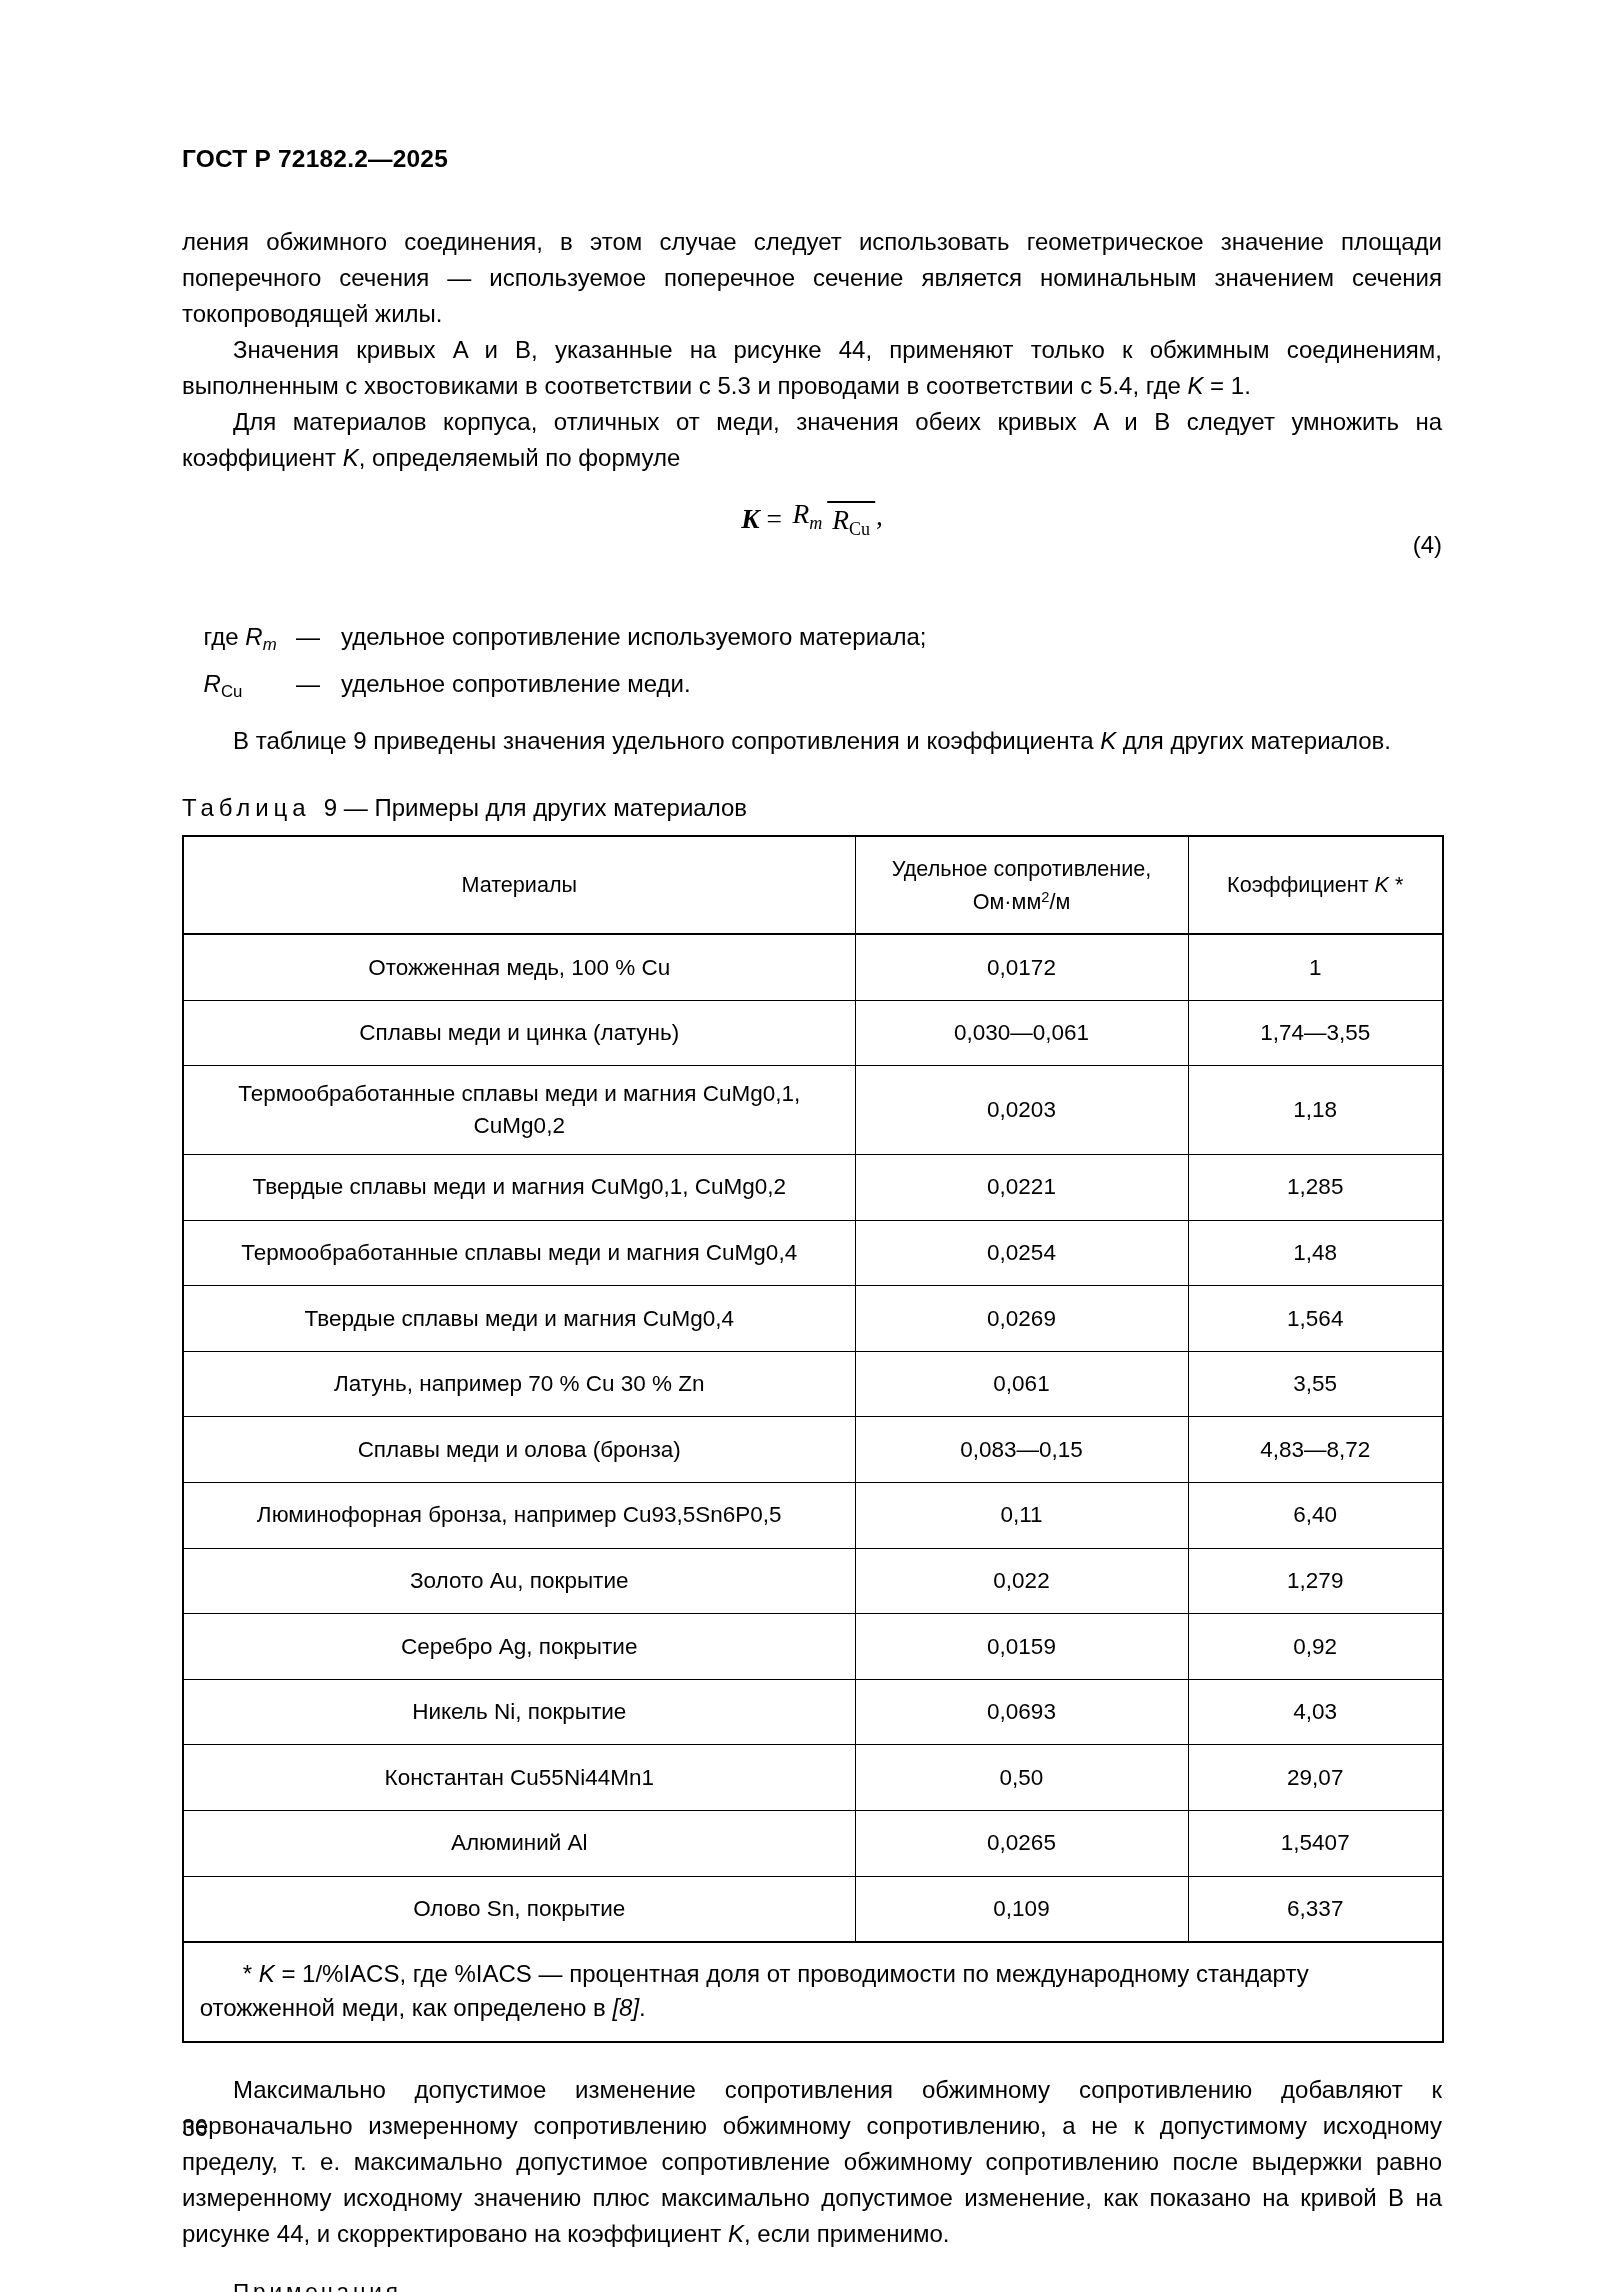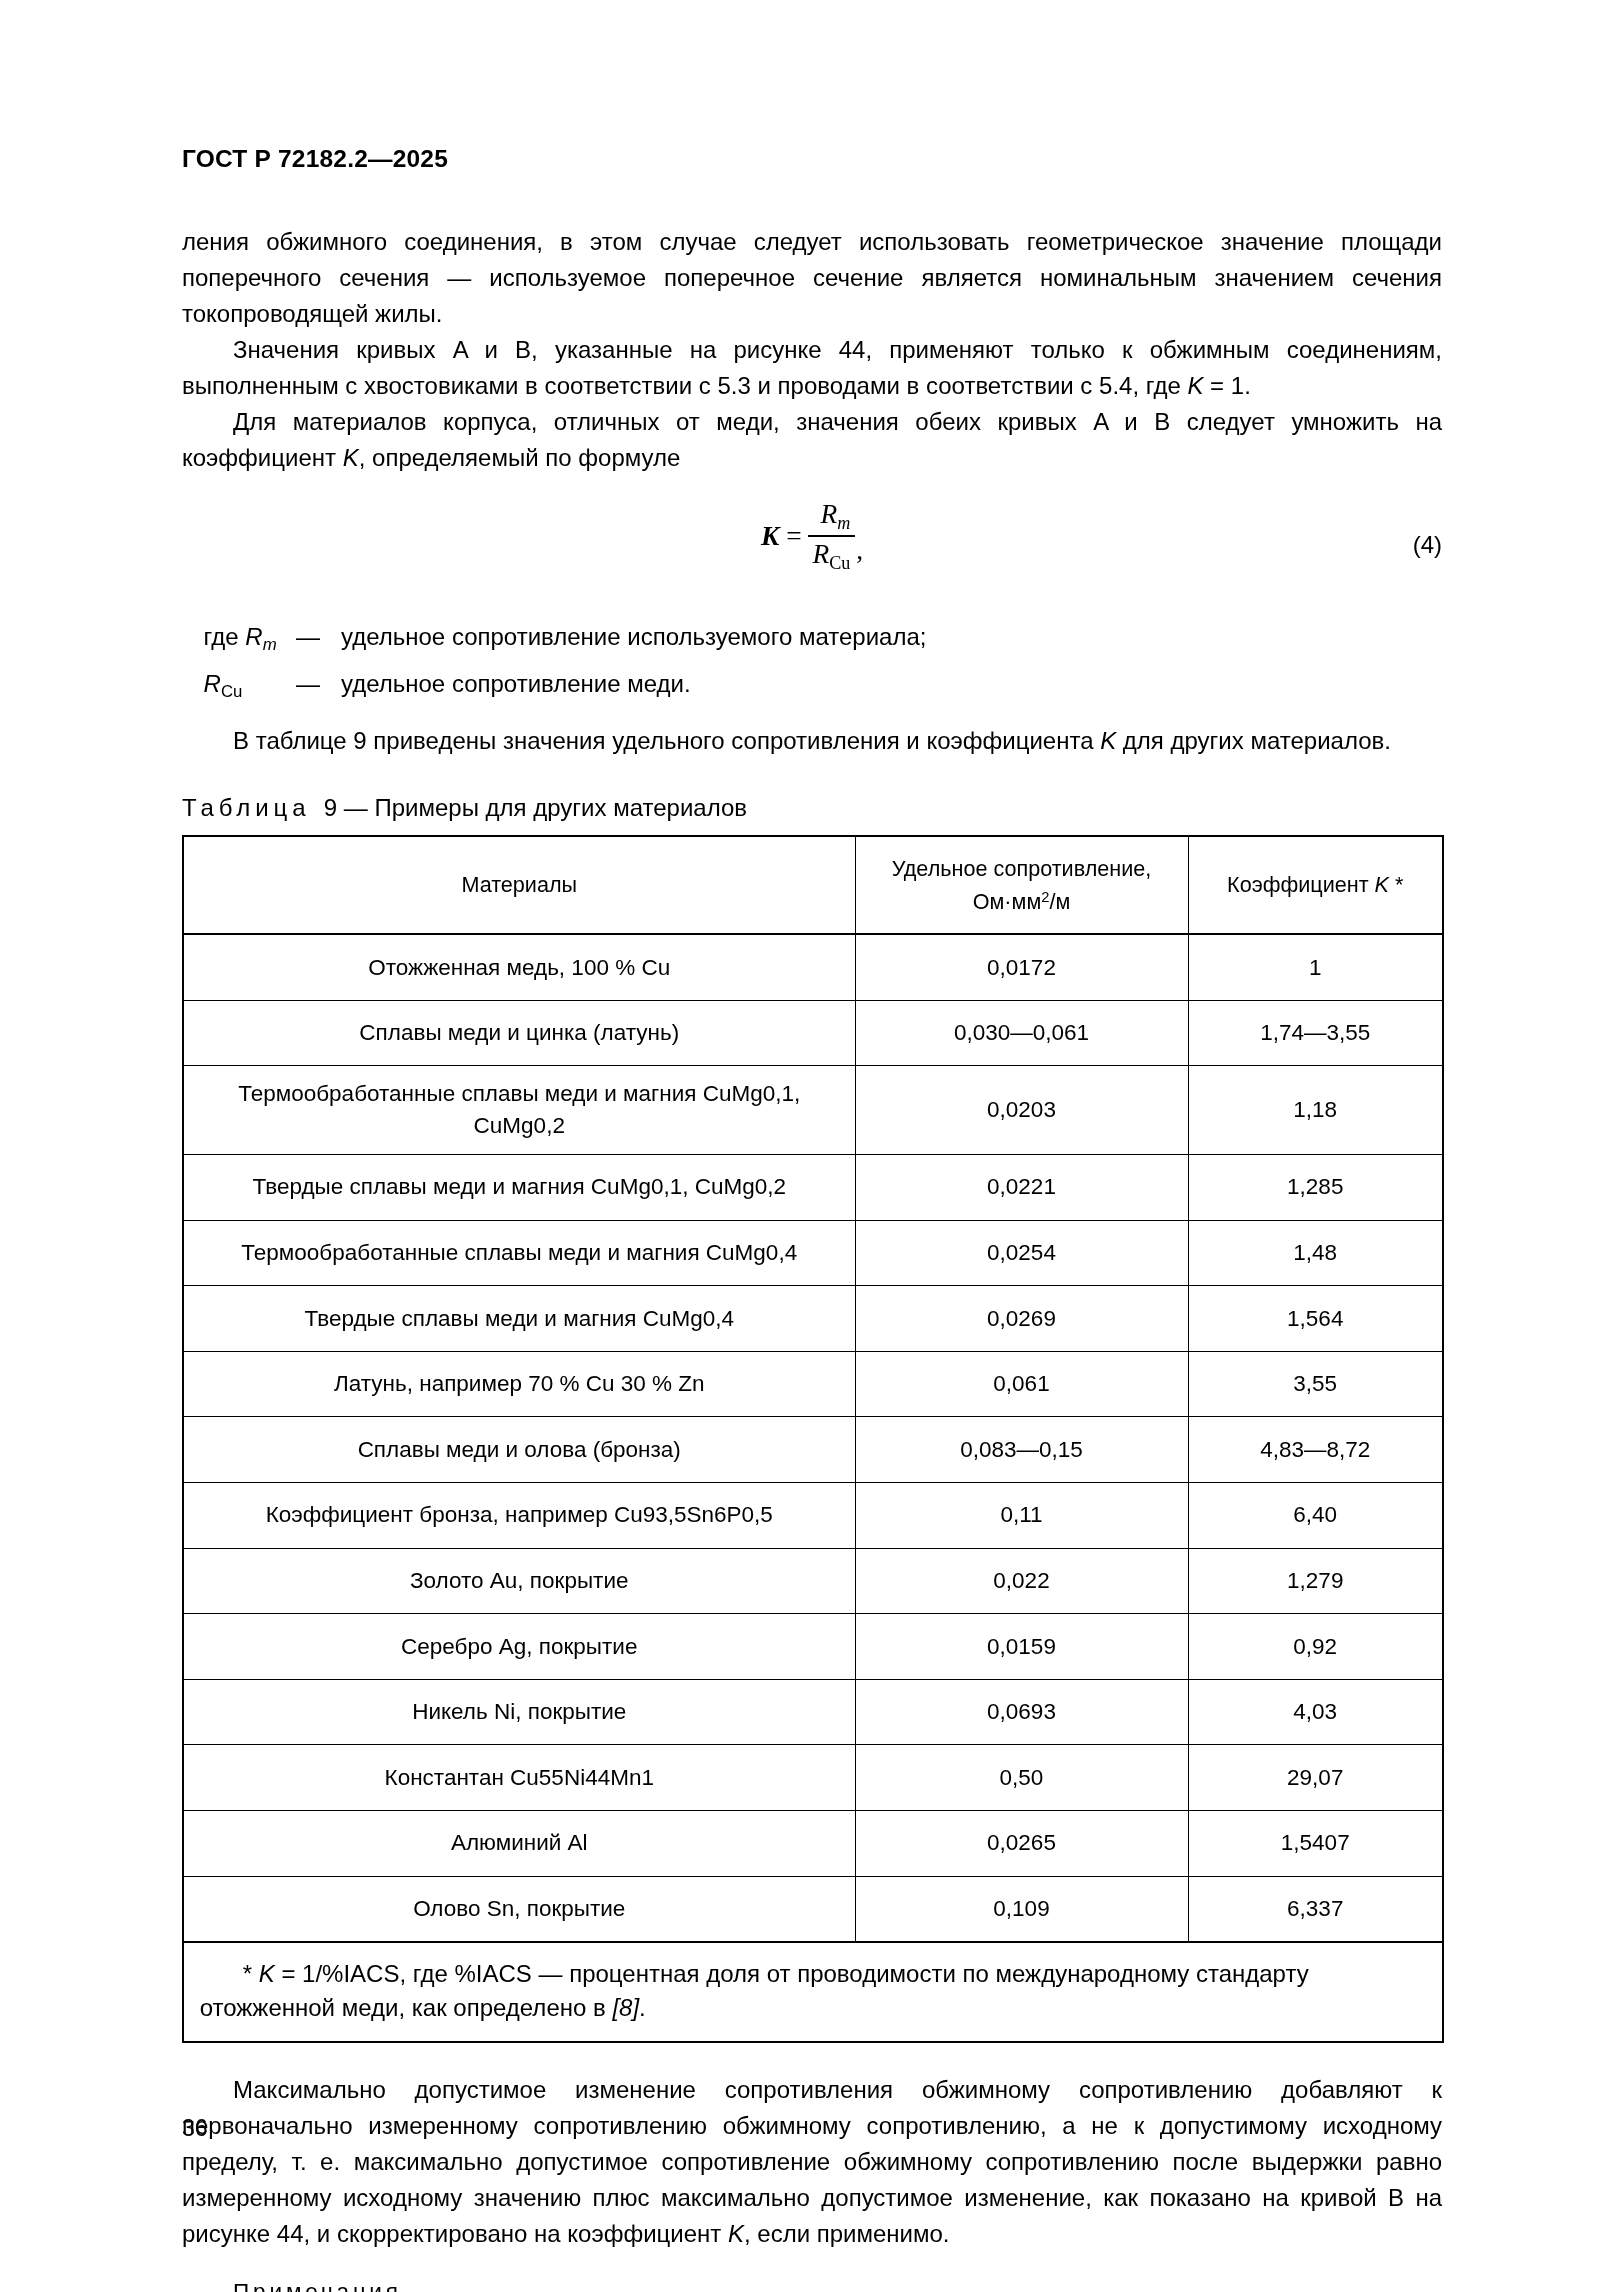--- a/index.html
+++ b/index.html
@@ -78,22 +78,22 @@
     align-items: center;
     font-family: "Liberation Serif", serif;
     font-style: italic;
     font-size: 27.4px;
     white-space: nowrap;
   }
   .formula .kvar { font-weight: 600; letter-spacing: 0px; }
   .formula .eq { margin: 0 5.9px 0 6.9px; font-style: normal; }
   .frac {
     display: inline-flex;
-    flex-direction: column;
-    align-items: flex-end;
+    flex-direction: row;
+    align-items: flex-start;
     vertical-align: middle;
     line-height: 1;
   }
   .frac .num {
     padding: 0 4.9px 2.9px 4.9px;
   }
   .frac .den {
     padding: 3.9px 4.9px 0 4.9px;
     border-top: 2.2px solid #000;
   }
@@ -317,21 +317,21 @@
             <td class="mat">Латунь, например 70 % Cu 30 % Zn</td>
             <td class="num">0,061</td>
             <td class="num">3,55</td>
           </tr>
           <tr>
             <td class="mat">Сплавы меди и олова (бронза)</td>
             <td class="num">0,083—0,15</td>
             <td class="num">4,83—8,72</td>
           </tr>
           <tr>
-            <td class="mat">Коэффициент бронза, например Cu93,5Sn6P0,5</td>
+            <td class="mat">Люминофорная бронза, например Cu93,5Sn6P0,5</td>
             <td class="num">0,11</td>
             <td class="num">6,40</td>
           </tr>
           <tr>
             <td class="mat">Золото Au, покрытие</td>
             <td class="num">0,022</td>
             <td class="num">1,279</td>
           </tr>
           <tr>
             <td class="mat">Серебро Ag, покрытие</td>

